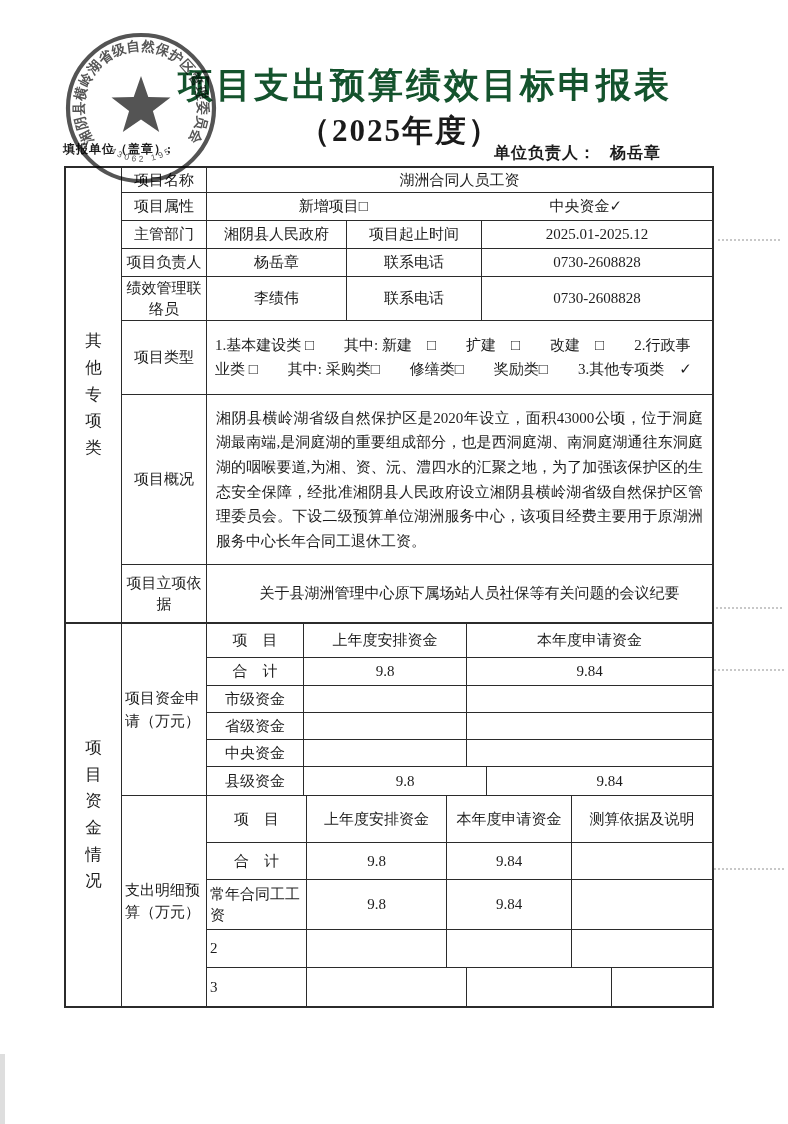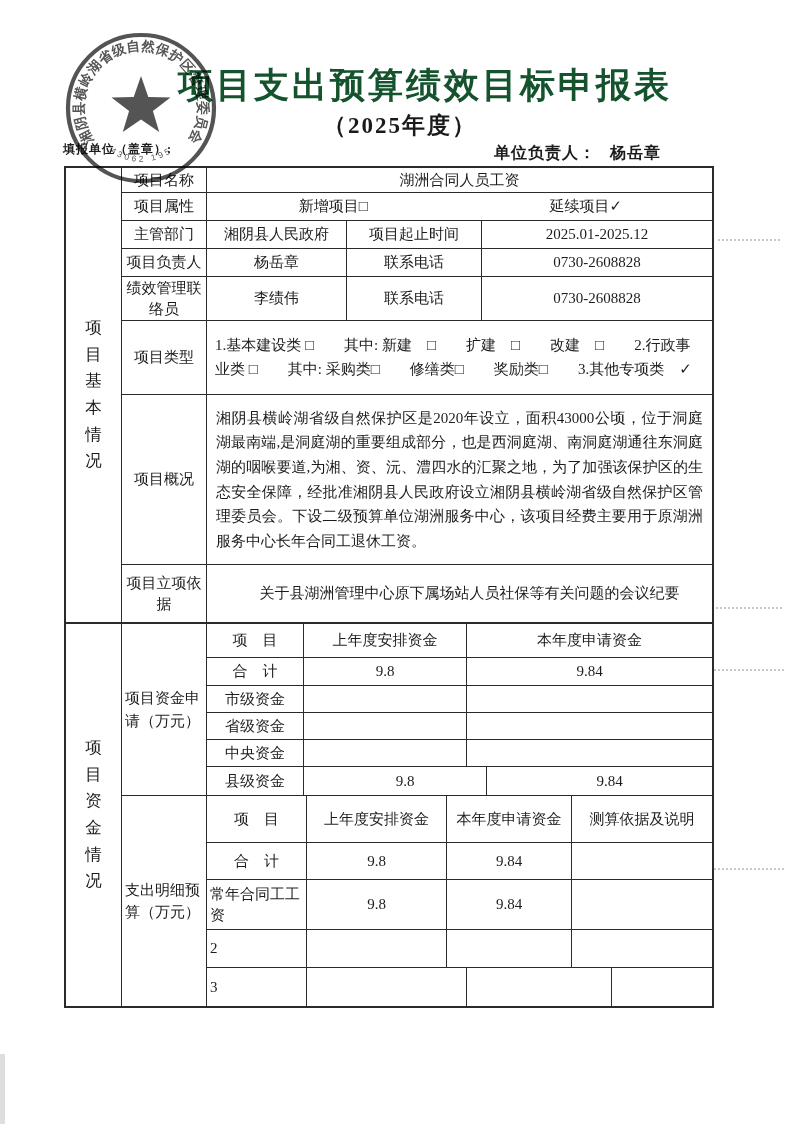--- a/index.html
+++ b/index.html
@@ -15,21 +15,21 @@
   .doc-title {
     position: absolute; left: 100px; top: 62px; width: 650px;
     text-align: center;
     font-family: "Liberation Sans", "DejaVu Sans", sans-serif;
     font-weight: bold; font-size: 35px; letter-spacing: 3px;
     color: #14532d;
   }
   .doc-subtitle {
     position: absolute; left: 75px; top: 110px; width: 650px;
     text-align: center;
-    font-size: 23px; font-weight: bold; letter-spacing: 2px;
+    font-size: 31px; font-weight: bold; letter-spacing: 2px;
     color: #1a1a1a;
   }
   .meta-left {
     position: absolute; left: 63px; top: 141px;
     font-size: 12px; font-weight: bold; letter-spacing: 1px;
   }
   .meta-right {
     position: absolute; left: 494px; top: 143px;
     font-size: 16px; font-weight: bold; letter-spacing: 1px;
     display: flex;
@@ -131,32 +131,32 @@
   <polygon points="79,48 86.3,68.9 108.5,69.4 90.9,82.9 97.2,104.1 79,91.5 60.8,104.1 67.1,82.9 49.5,69.4 71.7,68.9" fill="#2e2e2e"></polygon>
   <text font-size="8.5" fill="#2e2e2e" font-family="Liberation Sans, sans-serif">
     <textPath href="#codeArc" startOffset="0" textLength="64">43062    195</textPath>
   </text>
 </svg>
 
 <div class="form-table">
 
   <div class="section">
     <div class="side-cell">
-      <div class="v-text">项目基本情况</div>
+      <div class="v-text">其他专项类</div>
     </div>
     <div class="sec-body">
       <div class="row h24">
         <div class="cell label-cell">项目名称</div>
         <div class="cell grow">湖洲合同人员工资</div>
       </div>
       <div class="row h28">
         <div class="cell label-cell">项目属性</div>
         <div class="cell grow attr-cell">
           <span>新增项目□</span>
-          <span>延续项目✓</span>
+          <span>中央资金✓</span>
         </div>
       </div>
       <div class="row h28">
         <div class="cell label-cell">主管部门</div>
         <div class="cell w140">湘阴县人民政府</div>
         <div class="cell w135">项目起止时间</div>
         <div class="cell grow">2025.01-2025.12</div>
       </div>
       <div class="row h28">
         <div class="cell label-cell">项目负责人</div>

